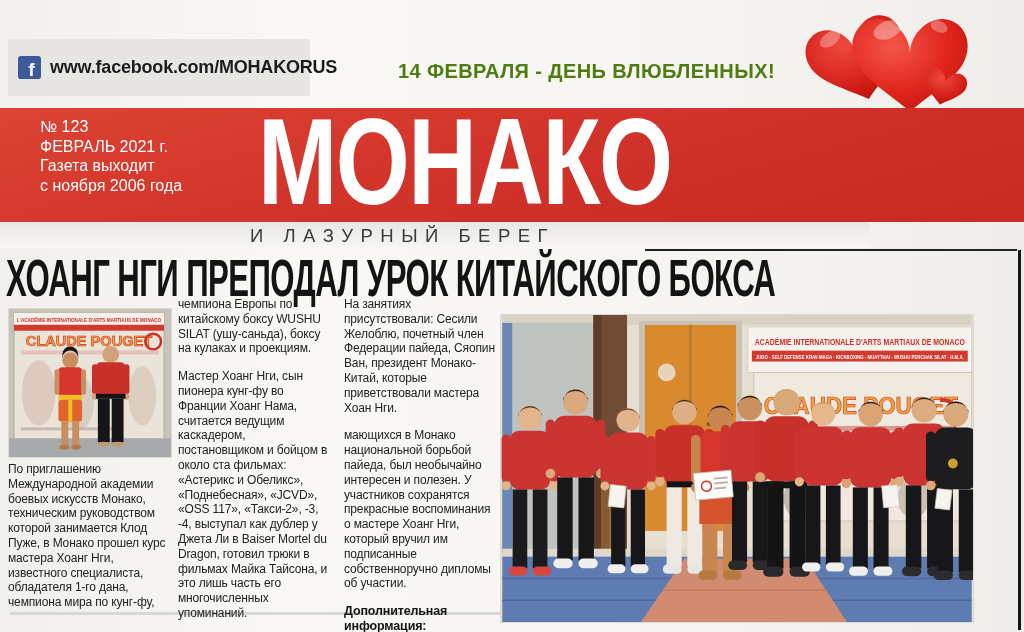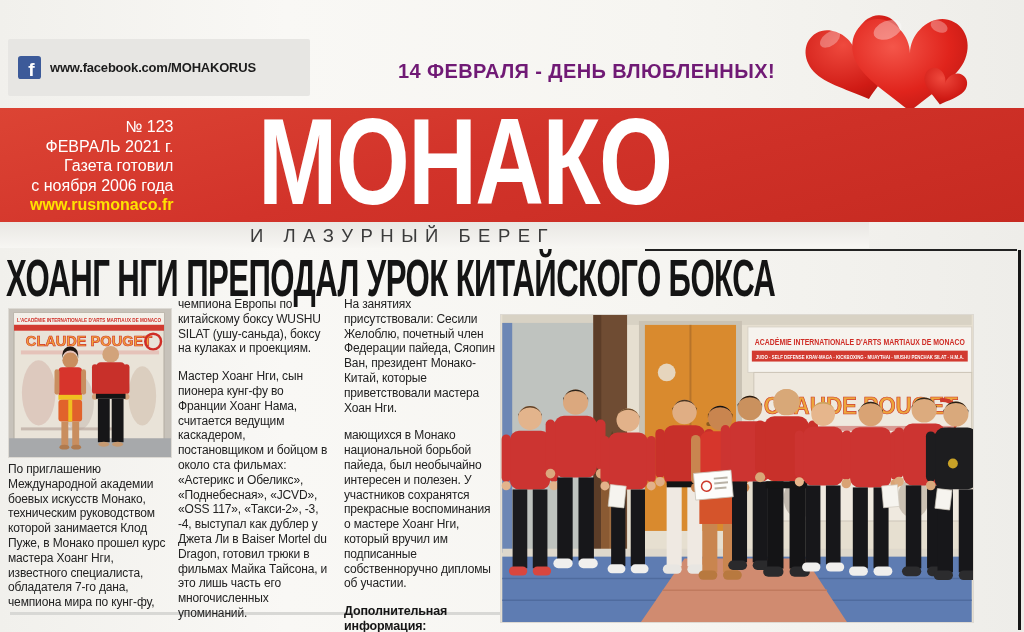--- a/index.html
+++ b/index.html
@@ -9,35 +9,35 @@
     background:linear-gradient(90deg,#f1f0ec,#f9f8f5 28%,#f6f5f1 65%,#eeede9);
   }
   .abs{position:absolute;}
 
   
   .social-box{
     left:8px;top:39px;width:302px;height:57px;background:#e7e6e3;border-radius:2px;
     display:flex;flex-direction:column;justify-content:center;gap:5px;padding:0 10px;box-sizing:border-box;
   }
   .social-row{display:flex;align-items:center;gap:9px;}
-  .social-row .label{font-weight:bold;font-size:13px;color:#1c1c1c;letter-spacing:-0.2px;}
+  .social-row .label{font-weight:bold;font-size:18px;color:#1c1c1c;letter-spacing:-0.2px;}
   .icon-box{width:23px;height:23px;flex:0 0 auto;}
 
   
   .valentine{
-    left:398px;top:60px;font-weight:bold;font-size:20px;color:#701a75;letter-spacing:0.4px;white-space:nowrap;
+    left:398px;top:60px;font-weight:bold;font-size:20px;color:#4d7c0f;letter-spacing:0.4px;white-space:nowrap;
   }
   .hearts{left:752px;top:0;}
 
   
   .masthead{
     left:0;top:108px;width:1024px;height:114px;
     background:linear-gradient(165deg,#dc4434 0%,#d2332a 45%,#c62a21 100%);
   }
-  .issue-block{position:absolute;left:30px;top:9px;color:#fff;font-size:16px;line-height:19.5px;text-align:right;}
+  .issue-block{position:absolute;left:40px;top:9px;color:#fff;font-size:16px;line-height:19.5px;}
   .issue-block .site{color:#ffe200;font-weight:bold;}
   .masthead-title{
     position:absolute;left:258px;top:-7px;color:#fff;font-weight:bold;font-size:122px;line-height:1;
     letter-spacing:-2px;transform:scaleX(0.78);transform-origin:left top;white-space:nowrap;
   }
   .subtitle-band{
     left:0;top:222px;width:828px;height:26px;
     background:linear-gradient(180deg,#e9e7e3,#f7f6f3);
     padding-left:41px;
   }
@@ -107,23 +107,22 @@
   </g>
   <g transform="translate(196,72) rotate(14) scale(0.42)">
     <path fill="url(#hg2)" d="M0,28 C0,10 -18,-6 -34,-2 C-50,2 -56,20 -48,36 C-40,52 -16,66 0,80 C16,66 40,52 48,36 C56,20 50,2 34,-2 C18,-6 0,10 0,28 Z"></path>
   </g>
 </svg>
 
 <div class="abs masthead">
   <div class="issue-block">
     <div>№ 123</div>
     <div>ФЕВРАЛЬ 2021 г.</div>
-    <div>Газета готовил</div>
+    <div>Газета выходит</div>
     <div>с ноября 2006 года</div>
-    <div class="site">www.rusmonaco.fr</div>
   </div>
   <div class="masthead-title">МОНАКО</div>
 </div>
 <div class="abs subtitle-band">
   <div class="subtitle">И ЛАЗУРНЫЙ БЕРЕГ</div>
 </div>
 
 <div class="abs headline">ХОАНГ НГИ ПРЕПОДАЛ УРОК КИТАЙСКОГО БОКСА</div>
 
 <div class="abs art-top-line"></div>
@@ -171,21 +170,21 @@
     <circle cx="119" cy="89" r="3" fill="#d2a37b"></circle>
     <rect x="88" y="86" width="30" height="5" fill="#141414"></rect>
     <rect x="90" y="91" width="12" height="44" fill="#161618"></rect>
     <rect x="104" y="91" width="12" height="44" fill="#161618"></rect>
     <ellipse cx="96" cy="137" rx="5.5" ry="2.5" fill="#c59a72"></ellipse>
     <ellipse cx="110" cy="137" rx="5.5" ry="2.5" fill="#c59a72"></ellipse>
   </g>
 </svg>
 
 <div class="abs col col1">
-  <p>По приглашению Международной академии боевых искусств Монако, техническим руководством которой занимается Клод Пуже, в Монако прошел курс мастера Хоанг Нги, известного специалиста, обладателя 7-го дана, чемпиона мира по кунг-фу,</p>
+  <p>По приглашению Международной академии боевых искусств Монако, техническим руководством которой занимается Клод Пуже, в Монако прошел курс мастера Хоанг Нги, известного специалиста, обладателя 1-го дана, чемпиона мира по кунг-фу,</p>
 </div>
 <div class="abs col col2">
   <p>чемпиона Европы по китайскому боксу WUSHU SILAT (ушу-саньда), боксу на кулаках и проекциям.</p>
   <p>Мастер Хоанг Нги, сын пионера кунг-фу во Франции Хоанг Нама, считается ведущим каскадером, постановщиком и бойцом в около ста фильмах: «Астерикс и Обеликс», «Поднебесная», «JCVD», «OSS 117», «Такси-2», -3, -4, выступал как дублер у Джета Ли в Baiser Mortel du Dragon, готовил трюки в фильмах Майка Тайсона, и это лишь часть его многочисленных упоминаний.</p>
 
 </div>
 <div class="abs col col3">
   <p>На занятиях присутствовали: Сесили Желоблю, почетный член Федерации пайеда, Сяопин Ван, президент Монако-Китай, которые приветствовали мастера Хоан Нги.</p>
   <p>мающихся в Монако национальной борьбой пайеда, был необычайно интересен и полезен. У участников сохранятся прекрасные воспоминания о мастере Хоанг Нги, который вручил им подписанные собственноручно дипломы об участии.</p>
   <div class="contact">

